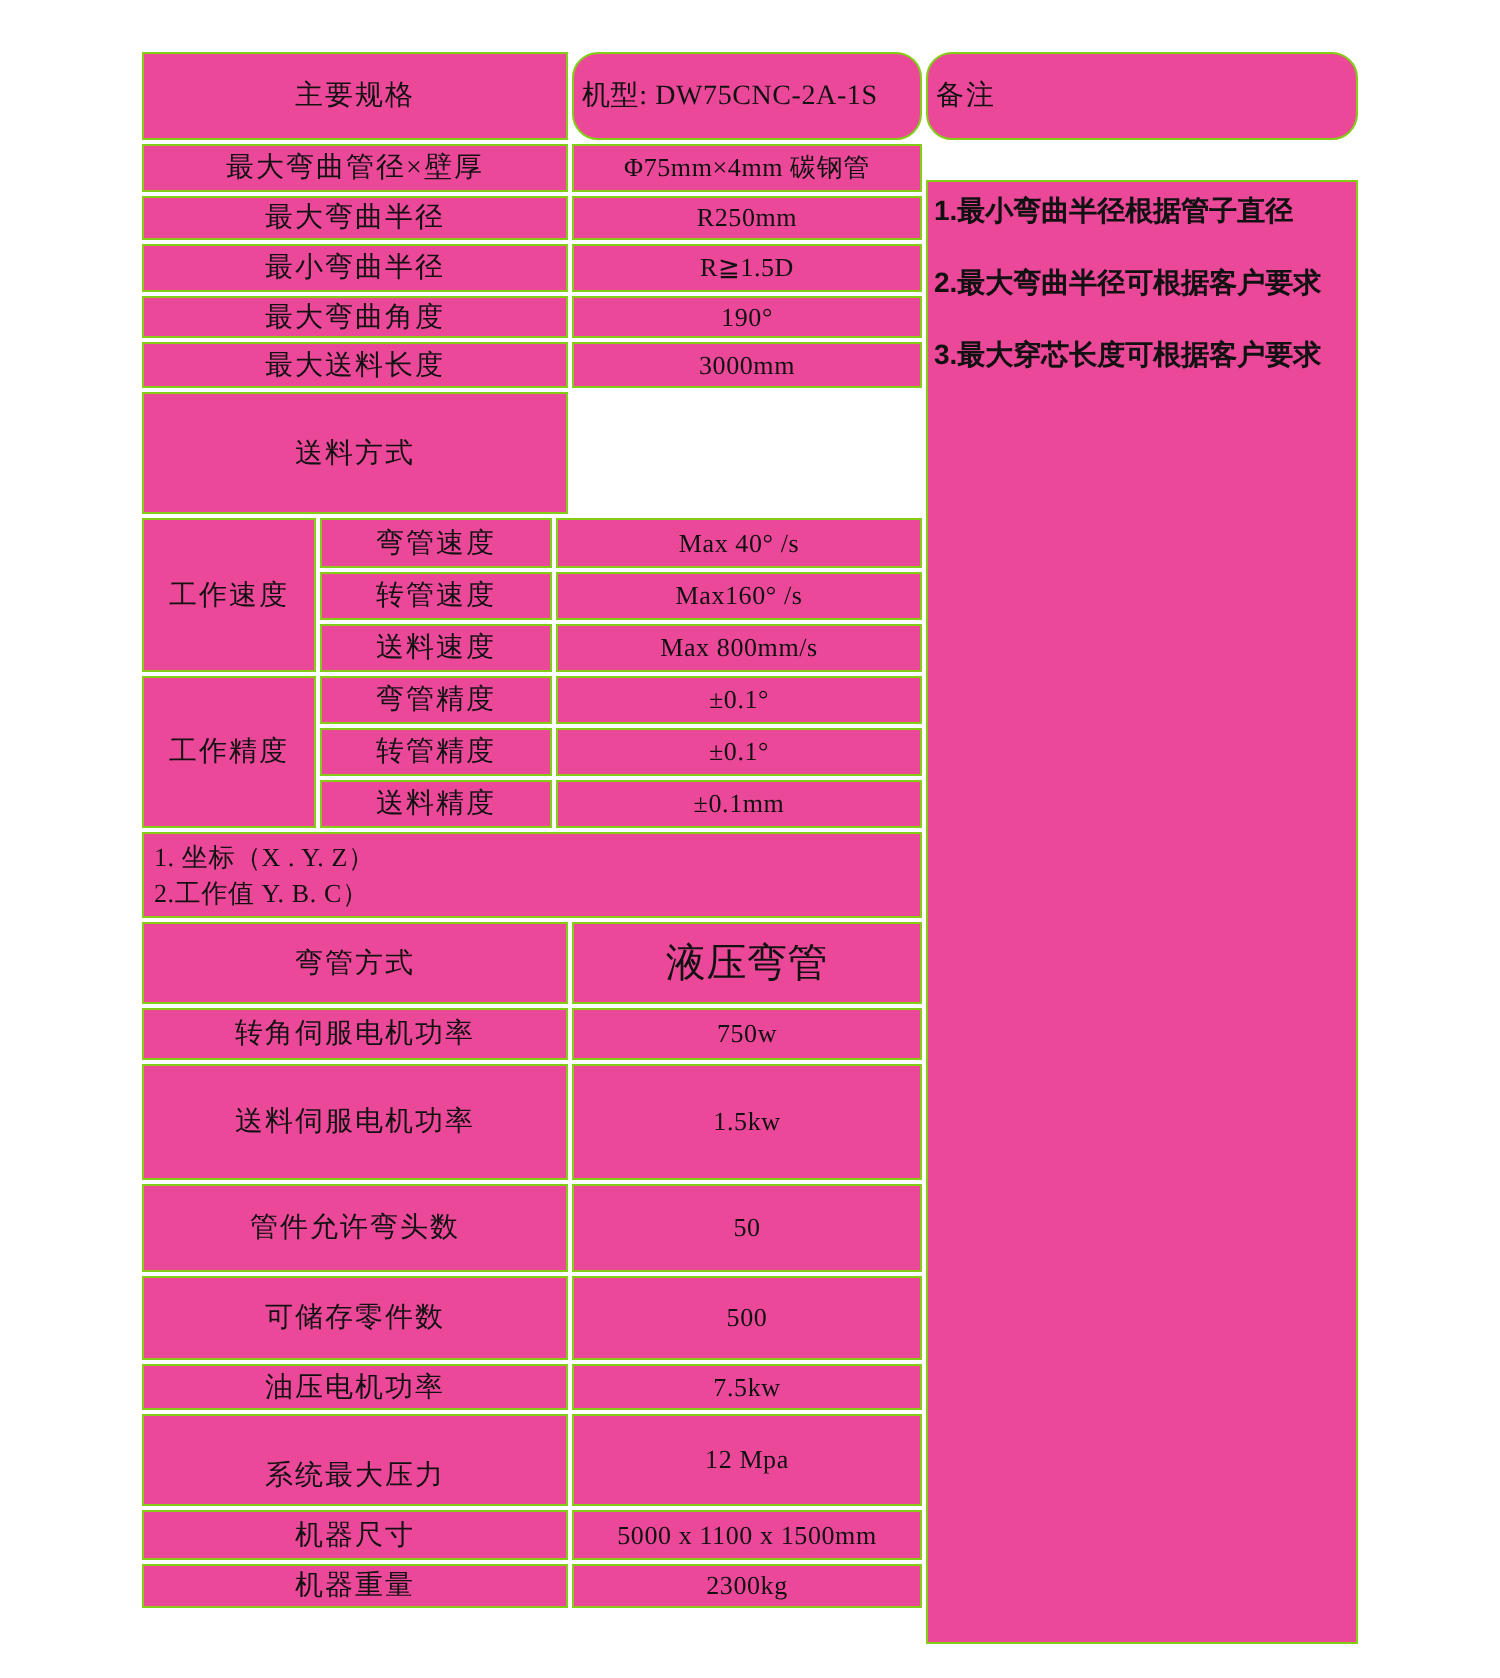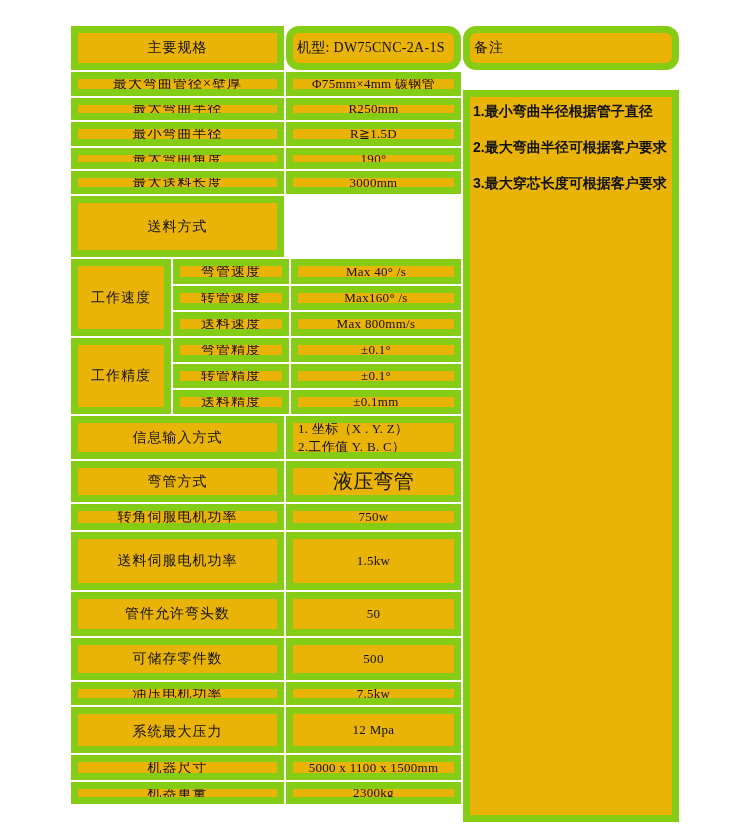--- a/index.html
+++ b/index.html
@@ -17,31 +17,31 @@
     left: 71px;
     top: 26px;
     display: flex;
     gap: 2px;
     align-items: flex-start;
   }
   .main-col { width: 390px; display: flex; flex-direction: column; gap: 2px; }
   .remarks-col { width: 216px; display: flex; flex-direction: column; gap: 20px; }
   .row { display: flex; gap: 2px; }
   .cell {
-    border: 7px solid #84cc16;
+    border: 1px solid #84cc16;
     box-sizing: border-box;
-    background: #eab308;
+    background: #ec4899;
     display: flex;
     align-items: center;
     justify-content: center;
     overflow: hidden;
   }
   .lab { width: 213px; font-size: 14px; letter-spacing: 1px; }
   .val { flex: 1; font-size: 13px; letter-spacing: 0.3px; }
-  .glab { width: 100px; font-size: 14px; letter-spacing: 1px; }
+  .glab { width: 87px; font-size: 14px; letter-spacing: 1px; }
   .sublab { width: 116px; font-size: 14px; letter-spacing: 1px; }
   .subcol { flex: 1; display: flex; flex-direction: column; gap: 2px; }
   .subcol .row { flex: none; }
   .left { justify-content: flex-start; padding-left: 4px; border-radius: 13px; }
   .stack { flex-direction: column; justify-content: space-around; align-items: center; padding: 6px 0; }
   .input-val {
     flex-direction: column;
     align-items: flex-start;
     justify-content: center;
     padding-left: 5px;
@@ -133,21 +133,20 @@
             <div class="cell val">±0.1°</div>
           </div>
           <div class="row" style="height:24px">
             <div class="cell sublab">送料精度</div>
             <div class="cell val">±0.1mm</div>
           </div>
         </div>
       </div>
 
       <div class="row" style="height:43px">
-        <div class="cell lab">信息输入方式</div>
         <div class="cell val input-val">
           <span>1. 坐标（X . Y. Z）</span>
           <span>2.工作值 Y. B. C）</span>
         </div>
       </div>
 
       <div class="row" style="height:41px">
         <div class="cell lab">弯管方式</div>
         <div class="cell val" style="font-size:20px">液压弯管</div>
       </div>

